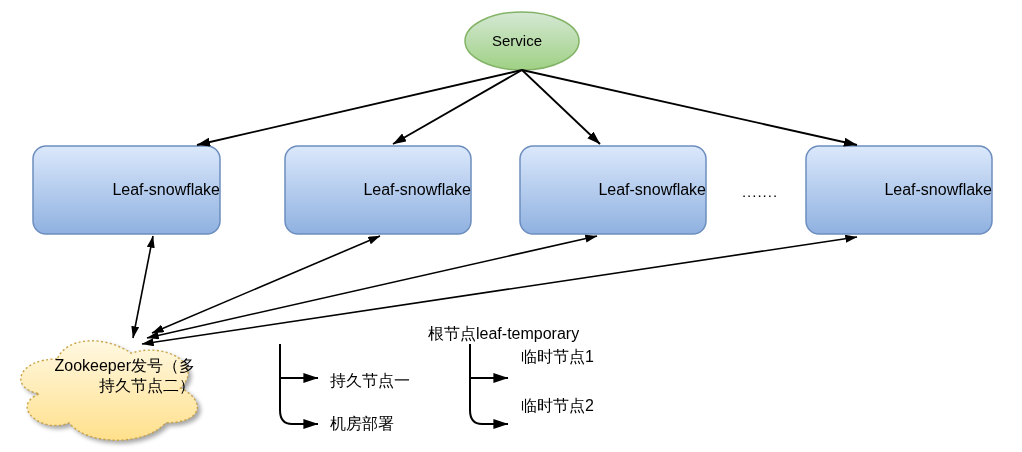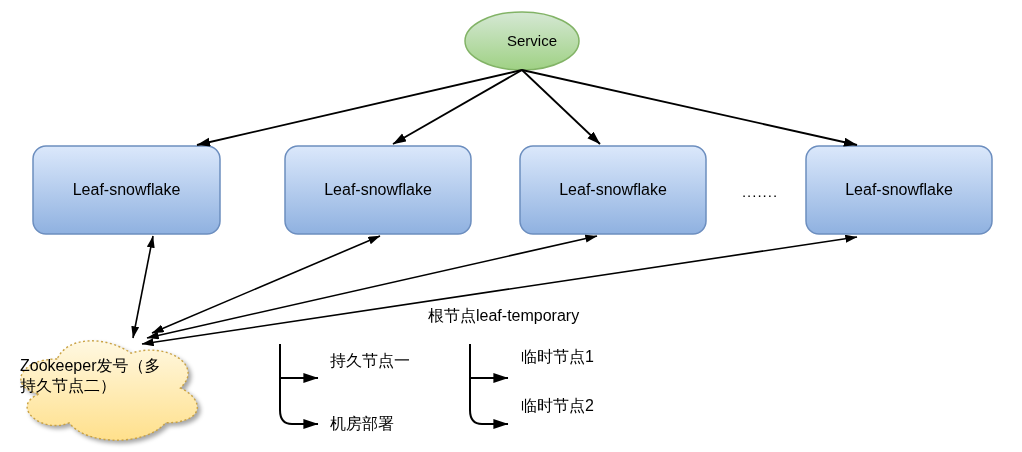--- a/index.html
+++ b/index.html
@@ -18,36 +18,36 @@
     width: 1022px; height: 452px;
   }
   #connector-layer { pointer-events: none; }
   .lbl {
     position: absolute;
     color: #000000;
     white-space: nowrap;
   }
   .box-label {
     font-size: 16px;
-    text-align: center;
+    text-align: right;
     line-height: 18px;
   }
   .service-label {
     font-size: 15px;
     text-align: center;
     line-height: 18px;
   }
   .ellipsis-label {
     font-size: 15px;
     text-align: center;
     letter-spacing: 1px;
   }
   .cloud-label {
     font-size: 16px;
-    text-align: left;
+    text-align: right;
     line-height: 20px;
     white-space: normal;
   }
   .tree-label { font-size: 16px; line-height: 18px; }
   .cloud-shape { filter: drop-shadow(3px 3px 2px rgba(0,0,0,0.35)); }
 </style>
 </head>
 <body>
 
 <div id="canvas">
@@ -77,35 +77,35 @@
 
     <path class="cloud-shape" d="M 57.3 359
              C 17.9 359, 8 388, 39.5 393.8
              C 8 406.6, 43.5 434.4, 69.1 422.8
              C 86.8 446, 145.9 446, 165.6 422.8
              C 205 422.8, 205 399.6, 180.4 388
              C 205 364.8, 165.6 341.6, 131.1 353.2
              C 106.5 335.8, 67.1 335.8, 57.3 359 Z" fill="url(#gCloud)" stroke="#c9a244" stroke-width="1.4" stroke-dasharray="2 2.5"></path>
   </svg>
 
-  <div class="lbl service-label" style="left:465px; top:32px; width:104px;margin-left:15px;">Service</div>
+  <div class="lbl service-label" style="left:465px; top:32px; width:104px;">Service</div>
 
   <div class="lbl box-label" style="left:33px;  top:181px; width:187px;">Leaf-snowflake</div>
   <div class="lbl box-label" style="left:285px; top:181px; width:186px;">Leaf-snowflake</div>
   <div class="lbl box-label" style="left:520px; top:181px; width:186px;">Leaf-snowflake</div>
   <div class="lbl box-label" style="left:806px; top:181px; width:186px;">Leaf-snowflake</div>
 
   <div class="lbl ellipsis-label" style="left:715px; top:183px; width:90px;">.......</div>
 
   <div class="lbl cloud-label" style="left:20px; top:356px; width:175px;"><span>Zookeeper发号（多</span><br><span>持久节点二）</span></div>
 
-  <div class="lbl tree-label" style="left:330px; top:352px;">持久节点一</div>
+  <div class="lbl tree-label" style="left:330px; top:373px;font-family:Liberation Mono, monospace;">持久节点一</div>
   <div class="lbl tree-label" style="left:330px; top:415px;">机房部署</div>
 
-  <div class="lbl tree-label" style="left:428px; top:307px;">根节点leaf-temporary</div>
+  <div class="lbl tree-label" style="left:428px; top:325px;">根节点leaf-temporary</div>
   <div class="lbl tree-label" style="left:521px; top:348px;">临时节点1</div>
   <div class="lbl tree-label" style="left:521px; top:397px;">临时节点2</div>
 
   <svg class="layer" id="connector-layer" viewBox="0 0 1022 452">
     <defs>
       <marker id="arr" markerUnits="strokeWidth" markerWidth="8" markerHeight="6" refX="7.3" refY="2.5" orient="auto-start-reverse">
         <path d="M0,0 L7.5,2.5 L0,5 Z" fill="#000000"></path>
       </marker>
     </defs>
 

